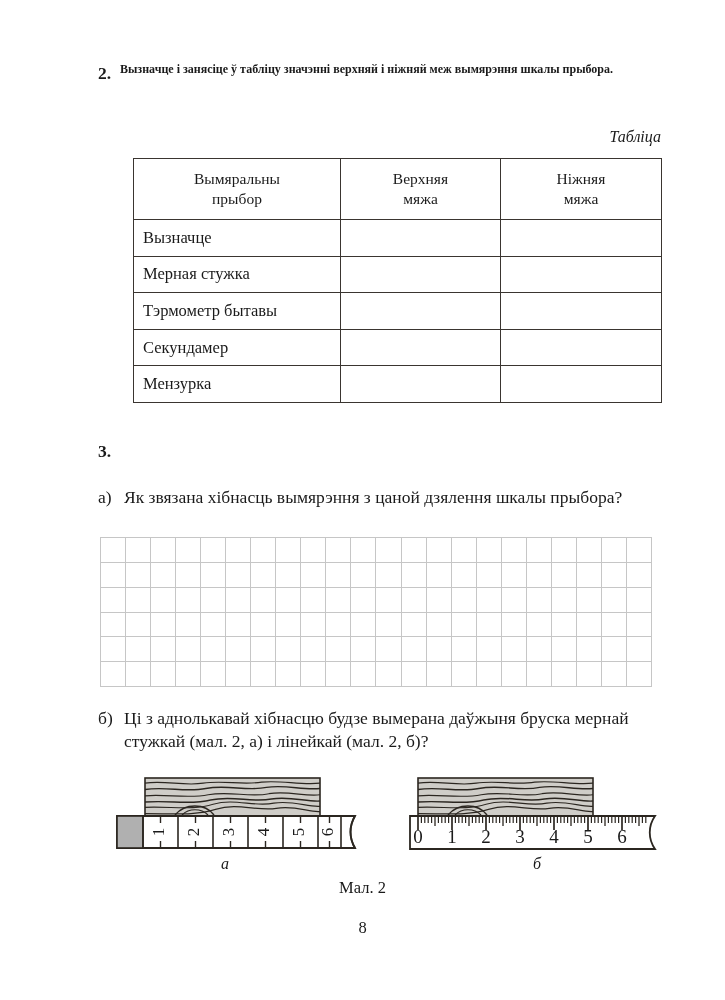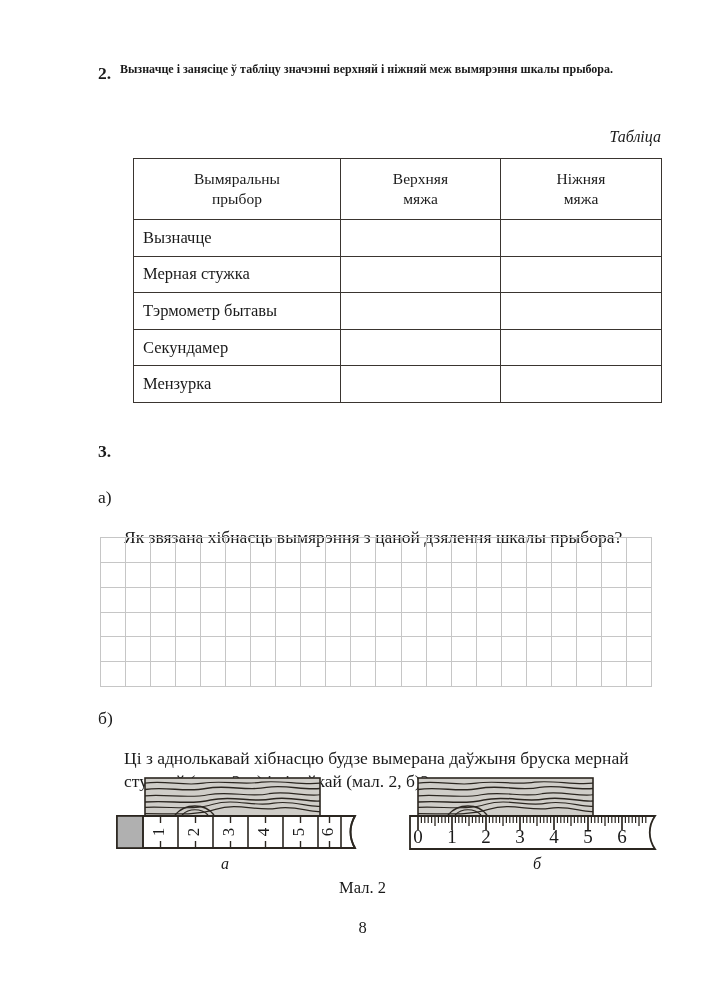--- a/index.html
+++ b/index.html
@@ -96,21 +96,21 @@
     position: absolute;
     display: flex;
     align-items: flex-start;
     font-size: 17.5px;
     line-height: 1.34;
   }
   .subq-mark {
     width: 26px;
     flex: 0 0 26px;
   }
-  .subq-text { width: 540px; margin-top: 40px; }
+  .subq-text { width: 540px; }
 
   #subq-a { left: 98px; top: 486px; width: 580px; }
   #subq-b { left: 98px; top: 707px; width: 580px; }
 
   
   #answer-grid {
     position: absolute;
     left: 100px;
     top: 537px;
     width: 552px;

